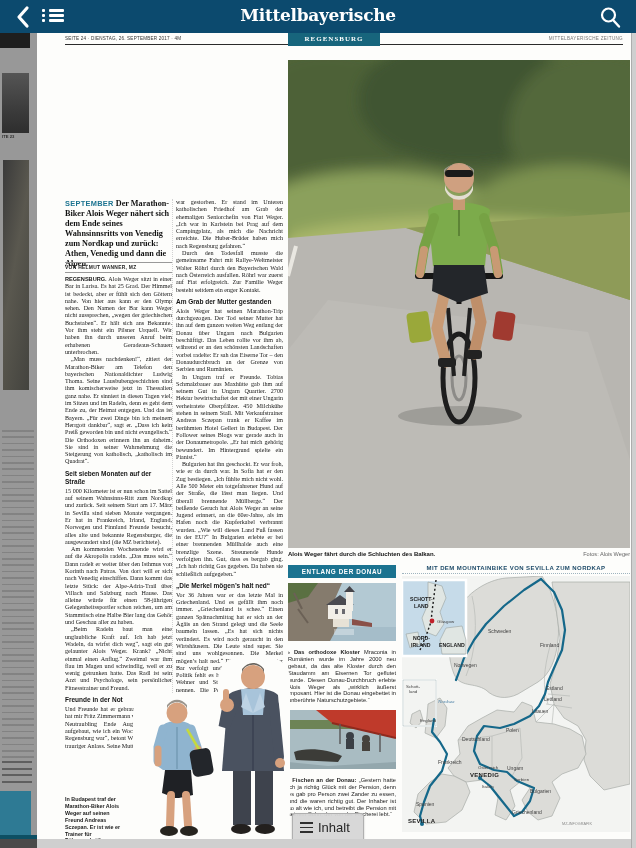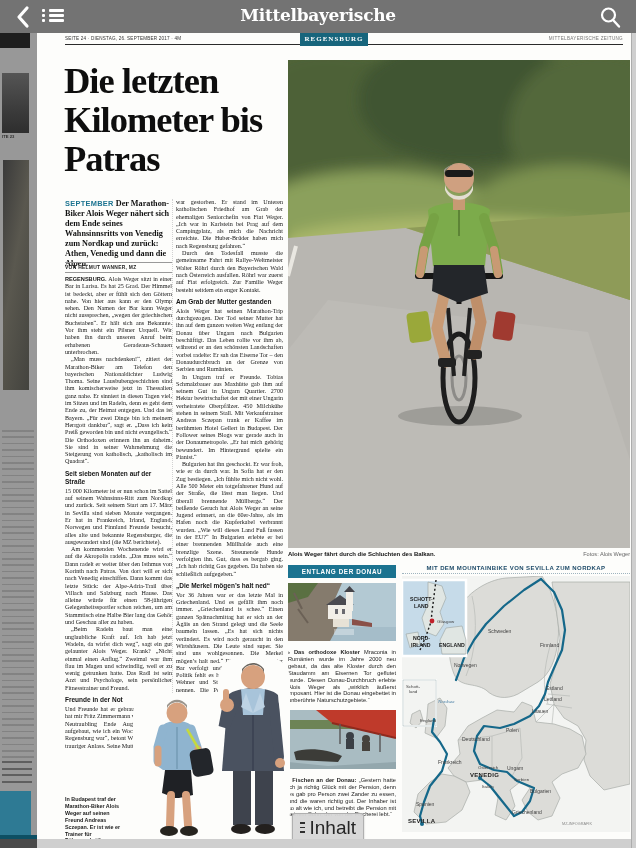--- a/index.html
+++ b/index.html
@@ -1,20 +1,20 @@
 <!DOCTYPE html>
 <html><head>
 <meta charset="utf-8">
 <style>
   html,body{margin:0;padding:0;background:#b9b9b9;}
   *{box-sizing:border-box;}
   .stage{position:relative;width:636px;height:848px;background:#cfcfcf;overflow:hidden;
          font-family:"Liberation Sans",sans-serif;}
   
-  .appbar{position:absolute;left:0;top:0;width:636px;height:33px;background:#737373;z-index:40;}
+  .appbar{position:absolute;left:0;top:0;width:636px;height:33px;background:#0c4a6e;z-index:40;}
   .appbar .back{position:absolute;left:12px;top:5px;width:24px;height:24px;cursor:pointer;}
   .appbar .toc{position:absolute;left:42px;top:7px;width:22px;height:19px;cursor:pointer;}
   .toc i{display:block;height:2.6px;background:#fff;margin:2.4px 0 0 7px;border-radius:1px;position:relative;}
   .toc i::before{content:"";position:absolute;left:-7px;top:0;width:3px;height:2.6px;background:#fff;border-radius:1px;}
   .appbar .title{position:absolute;left:0;right:0;top:5px;text-align:center;color:#fff;
      font-family:"DejaVu Serif",serif;font-weight:bold;font-size:17px;letter-spacing:-0.3px;}
   .appbar .search{position:absolute;right:14px;top:5px;width:24px;height:24px;cursor:pointer;}
   
   .sliver{position:absolute;left:0;top:33px;width:37px;height:806px;background:#989898;overflow:hidden;z-index:5;}
   .sl-black{position:absolute;left:0;top:0;width:30px;height:15px;background:#1e1e1e;}
@@ -26,21 +26,21 @@
   .sl-bold{position:absolute;left:2px;top:728px;width:30px;height:26px;
      background:repeating-linear-gradient(180deg,#5f5f5f 0 2.2px,transparent 2.2px 6.6px);}
   .sl-teal{position:absolute;left:0;top:758px;width:31px;height:44px;background:#2e7a94;}
   .sl-bot{position:absolute;left:0;top:802px;width:37px;height:4px;background:#0d4f63;}
   .under-sliver{position:absolute;left:0;top:839px;width:37px;height:9px;background:#4a4a4a;}
   
   .page{position:absolute;left:37px;top:33px;width:594px;height:806px;background:#fdfdfb;z-index:10;overflow:hidden;}
   .ph-left{position:absolute;left:28px;top:3px;font-size:4.6px;color:#333;letter-spacing:.2px;}
   .ph-right{position:absolute;right:8px;top:3px;font-size:4.6px;color:#777;letter-spacing:.3px;}
   .ph-rule{position:absolute;left:28px;right:8px;top:11px;border-top:1px solid #2b2b2b;}
-  .ph-tab{position:absolute;left:50%;transform:translateX(-50%);top:0;width:68px;height:13px;background:#17657c;
+  .ph-tab{position:absolute;left:50%;transform:translateX(-50%);top:0;width:92px;height:13px;background:#17657c;
      color:#fff;font-family:"Liberation Serif",serif;font-weight:bold;font-size:7px;letter-spacing:1px;
      text-align:center;line-height:13px;}
   .headline{position:absolute;left:27px;top:28px;width:226px;font-family:"Liberation Serif",serif;
      font-weight:bold;font-size:36.5px;line-height:39px;letter-spacing:-1px;color:#0e0e0e;}
   .lead{position:absolute;left:28px;top:166px;width:110px;font-family:"Liberation Serif",serif;
      font-weight:bold;font-size:8.2px;line-height:10px;color:#111;}
   .kicker{color:#1b7390;font-family:"Liberation Sans",sans-serif;font-size:7.4px;letter-spacing:.3px;}
   .byline{position:absolute;left:28px;top:229px;width:107px;font-size:4.9px;font-weight:bold;color:#222;
      letter-spacing:.3px;border-top:.8px solid #999;border-bottom:.8px solid #999;padding:2px 0;}
   .colrule{position:absolute;left:135px;top:166px;height:560px;border-left:1px dotted #d2d2d2;}
@@ -81,21 +81,21 @@
   .ml.it{font-style:italic;color:#447ca3;font-family:"Liberation Serif",serif;}
   .ml.credit{font-size:3.8px;color:#8a8a8a;}
   
   .figures{position:absolute;left:88px;top:620px;width:168px;height:186px;z-index:8;}
   
   .inhalt{position:absolute;left:255px;top:780px;width:72px;height:29px;background:rgba(214,214,214,.95);
      border:1px solid #b0b0b0;border-bottom-color:#8f8f8f;border-radius:3px;display:flex;align-items:center;
      gap:5px;padding:0 7px;cursor:pointer;box-shadow:0 1px 2px rgba(0,0,0,.25);z-index:30;}
   .inhalt .bars{width:13px;height:11px;display:flex;flex-direction:column;justify-content:space-between;}
   .inhalt .bars i{display:block;height:1.8px;background:#2f2f2f;}
-  .inhalt .lbl{font-size:19px;color:#262626;}
+  .inhalt .lbl{font-size:13px;color:#262626;}
   .bottom-strip{position:absolute;left:37px;top:839px;width:599px;height:9px;background:#cfcfcf;}
   .right-strip{position:absolute;left:631px;top:33px;width:5px;height:815px;background:#cfcfcf;border-left:1px solid #adadad;}
 </style>
 </head>
 <body>
 
 <div class="stage">
 
   <div class="appbar">
     <div class="back">
@@ -128,21 +128,20 @@
     <div class="sl-bot"></div>
   </div>
   <div class="under-sliver"></div>
 
   <div class="page">
     <div class="ph-left">SEITE 24 · DIENSTAG, 26. SEPTEMBER 2017 · 4M</div>
     <div class="ph-right">MITTELBAYERISCHE ZEITUNG</div>
     <div class="ph-rule"></div>
     <div class="ph-tab">REGENSBURG</div>
 
-    <div class="headline">Die letzten Kilometer bis Patras</div>
 
     <div class="lead"><span class="kicker">SEPTEMBER</span> <span>Der Marathon-Biker Alois Weger nähert sich dem Ende seines Wahnsinnsritts von Venedig zum Nordkap und zurück: Athen, Venedig und dann die Alpen.</span></div>
 
     <div class="byline">VON HELMUT WANNER, MZ</div>
     <div class="colrule"></div>
 
     <div class="col col1">
       <p class="noind"><b class="dl">REGENSBURG.</b> <span>Alois Weger sitzt in einer Bar in Larisa. Es hat 25 Grad. Der Himmel ist bedeckt, aber er fühlt sich den Göttern nahe. Von hier aus kann er den Olymp sehen. Den Namen der Bar kann Weger nicht aussprechen, „wegen der griechischen Buchstaben“. Er hält sich ans Bekannte. Vor ihm steht ein Pilsner Urquell. Wir haben ihn durch unseren Anruf beim erhabenen Geradeaus-Schauen unterbrochen.</span></p>
       <div>
           <p class="bp">„Man muss nachdenken!“, zitiert der Marathon-Biker am Telefon den bayerischen Nationaldichter Ludwig Thoma. Seine Lausbubengeschichten sind ihm komischerweise jetzt in Thessalien ganz nahe. Er sinniert in diesen Tagen viel, im Sitzen und im Radeln, denn es geht dem Ende zu, der Heimat entgegen. Und das ist Bayern. „Für zwei Dinge bin ich meinem Herrgott dankbar“, sagt er. „Dass ich kein Preiß geworden bin und nicht evangelisch.“ Die Orthodoxen erinnern ihn an daheim. Sie sind in seiner Wahrnehmung die Steigerung von katholisch, „katholisch im Quadrat“.</p>

